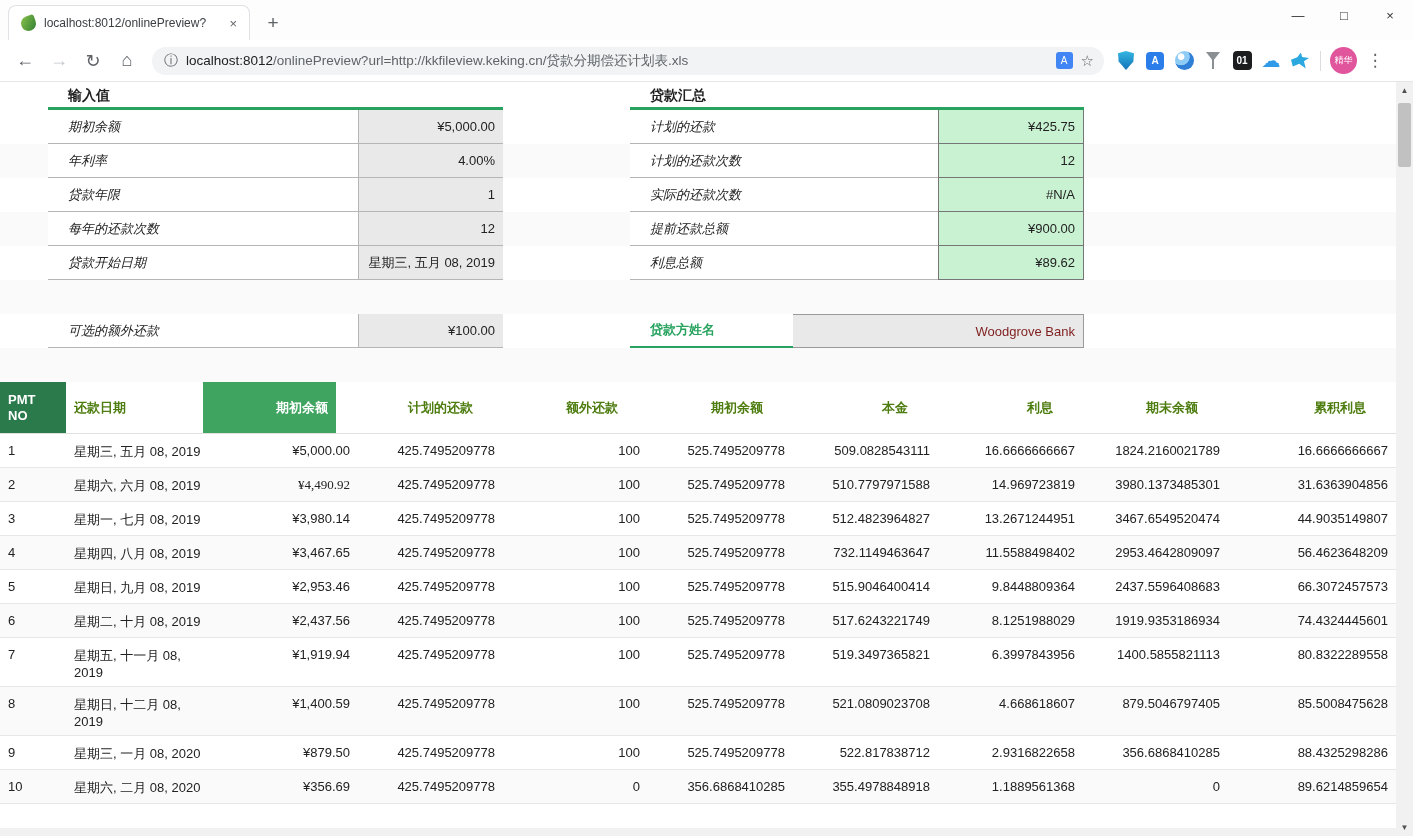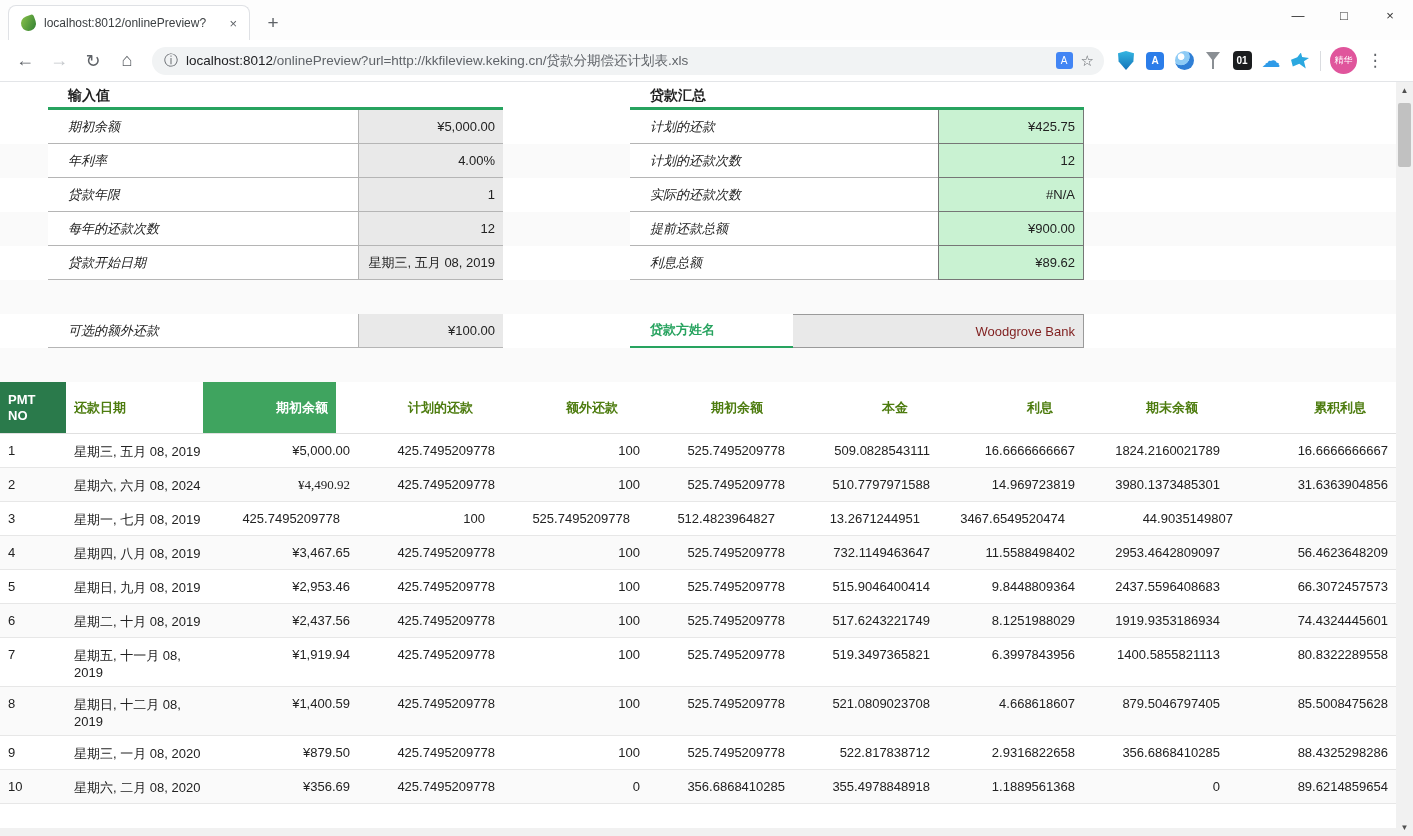--- a/index.html
+++ b/index.html
@@ -274,33 +274,34 @@
             <div class="t-cell" style="width: 145px; justify-content: flex-end; text-align: right;">425.7495209778</div>
             <div class="t-cell" style="width: 145px; justify-content: flex-end; text-align: right;">100</div>
             <div class="t-cell" style="width: 145px; justify-content: flex-end; text-align: right;">525.7495209778</div>
             <div class="t-cell" style="width: 145px; justify-content: flex-end; text-align: right;">509.0828543111</div>
             <div class="t-cell" style="width: 145px; justify-content: flex-end; text-align: right;">16.6666666667</div>
             <div class="t-cell" style="width: 145px; justify-content: flex-end; text-align: right;">1824.2160021789</div>
             <div class="t-cell" style="width: 168px; justify-content: flex-end; text-align: right;">16.6666666667</div>
           </div>
           <div class="t-row even">
             <div class="t-cell" style="width: 66px; justify-content: flex-start; text-align: left;">2</div>
-            <div class="t-cell" style="width: 137px; justify-content: flex-start; text-align: left;">星期六, 六月 08, 2024</div>
+            <div class="t-cell" style="width: 137px; justify-content: flex-start; text-align: left;">星期六, 六月 08, 2019</div>
             <div class="t-cell" style="width: 155px; justify-content: flex-end; text-align: right; font-family: Liberation Serif, serif;">¥4,490.92</div>
             <div class="t-cell" style="width: 145px; justify-content: flex-end; text-align: right;">425.7495209778</div>
             <div class="t-cell" style="width: 145px; justify-content: flex-end; text-align: right;">100</div>
             <div class="t-cell" style="width: 145px; justify-content: flex-end; text-align: right;">525.7495209778</div>
             <div class="t-cell" style="width: 145px; justify-content: flex-end; text-align: right;">510.7797971588</div>
             <div class="t-cell" style="width: 145px; justify-content: flex-end; text-align: right;">14.969723819</div>
             <div class="t-cell" style="width: 145px; justify-content: flex-end; text-align: right;">3980.1373485301</div>
             <div class="t-cell" style="width: 168px; justify-content: flex-end; text-align: right;">31.6363904856</div>
           </div>
           <div class="t-row">
             <div class="t-cell" style="width: 66px; justify-content: flex-start; text-align: left;">3</div>
             <div class="t-cell" style="width: 137px; justify-content: flex-start; text-align: left;">星期一, 七月 08, 2019</div>
+            <div class="t-cell" style="width: 155px; justify-content: flex-end; text-align: right;">¥3,980.14</div>
             <div class="t-cell" style="width: 145px; justify-content: flex-end; text-align: right;">425.7495209778</div>
             <div class="t-cell" style="width: 145px; justify-content: flex-end; text-align: right;">100</div>
             <div class="t-cell" style="width: 145px; justify-content: flex-end; text-align: right;">525.7495209778</div>
             <div class="t-cell" style="width: 145px; justify-content: flex-end; text-align: right;">512.4823964827</div>
             <div class="t-cell" style="width: 145px; justify-content: flex-end; text-align: right;">13.2671244951</div>
             <div class="t-cell" style="width: 145px; justify-content: flex-end; text-align: right;">3467.6549520474</div>
             <div class="t-cell" style="width: 168px; justify-content: flex-end; text-align: right;">44.9035149807</div>
           </div>
           <div class="t-row even">
             <div class="t-cell" style="width: 66px; justify-content: flex-start; text-align: left;">4</div>

